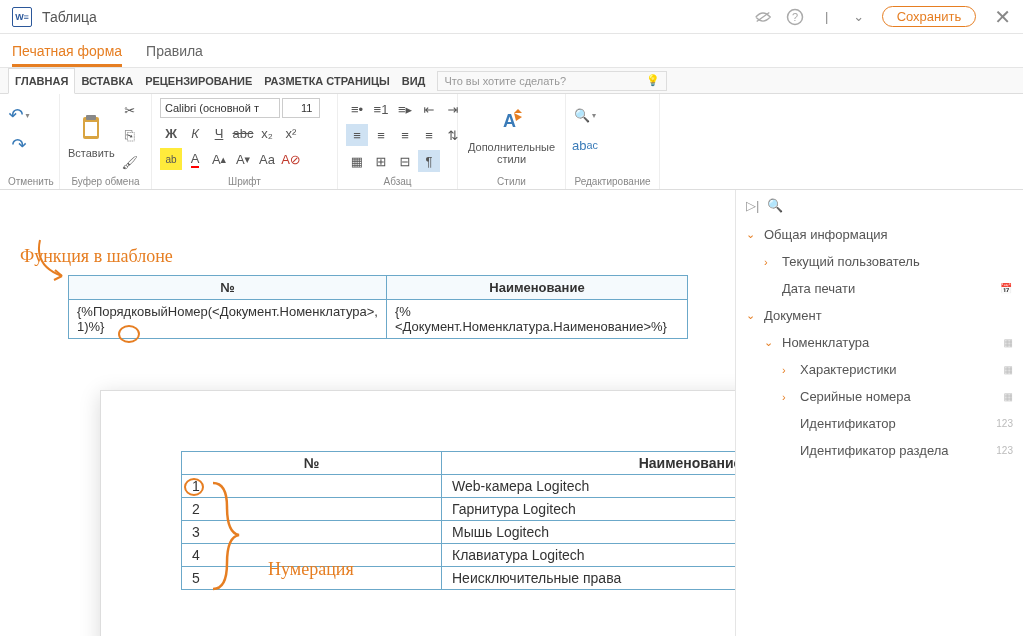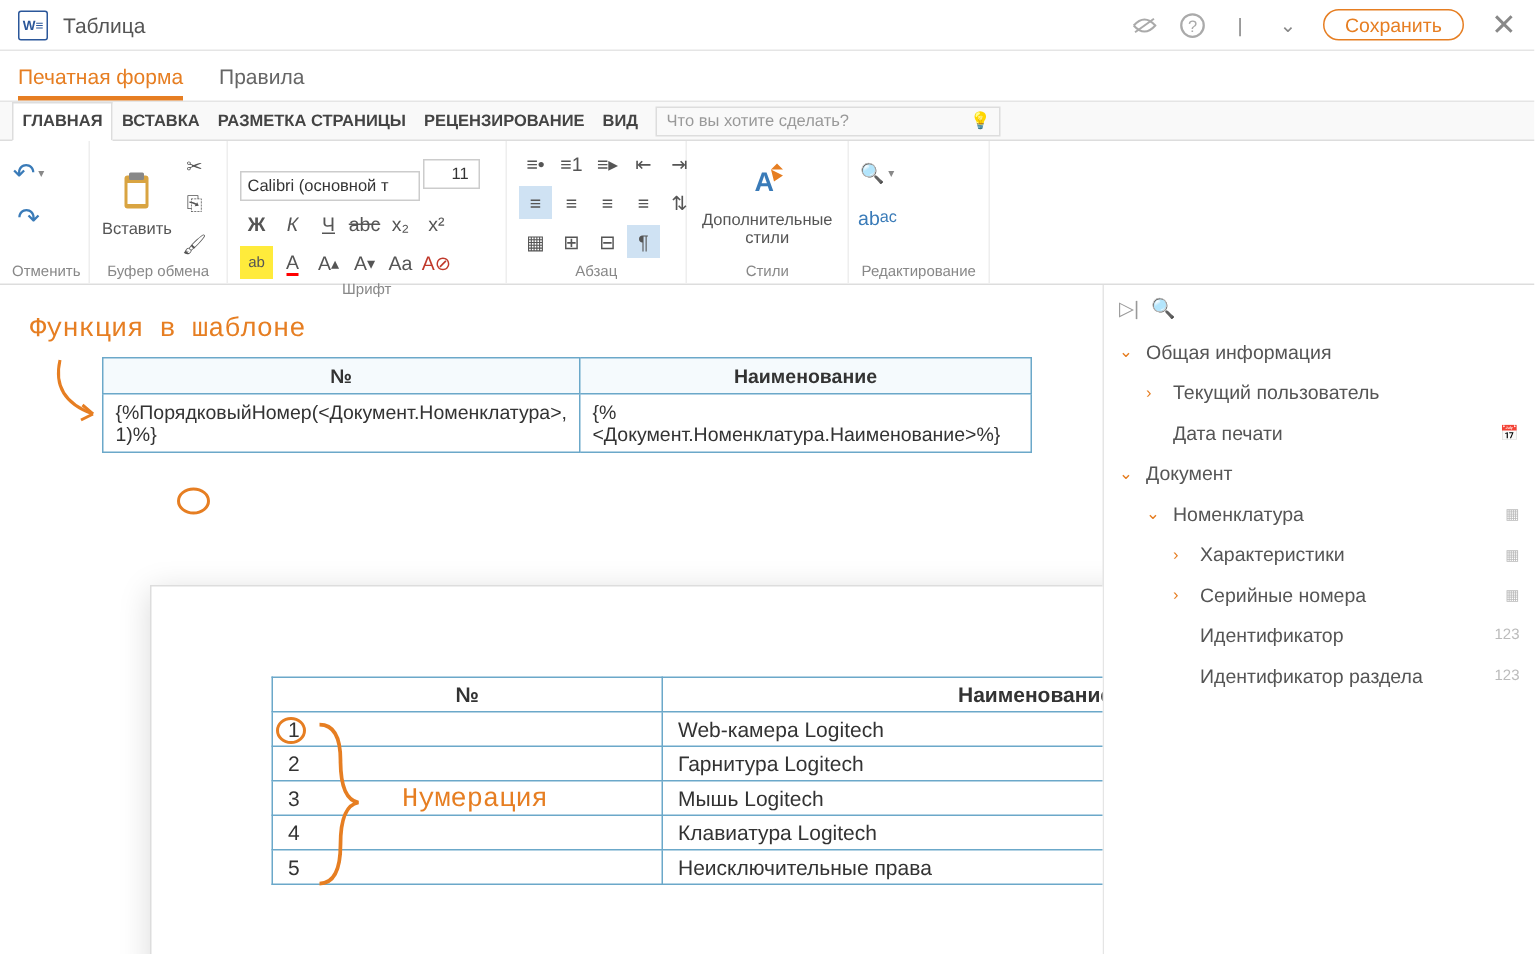--- a/index.html
+++ b/index.html
@@ -25,39 +25,39 @@
 .ribbon { display: flex; background: #fff; border-bottom: 1px solid #ddd; height: 96px; }
 .ribbon-group { border-right: 1px solid #eee; padding: 4px 8px 2px; display: flex; flex-direction: column; justify-content: space-between; }
 .ribbon-group-label { font-size: 10px; color: #888; text-align: center; padding-top: 2px; }
 .rg-body { flex: 1; display: flex; align-items: center; gap: 4px; }
 
 .small-btn { width: 22px; height: 22px; display: inline-flex; align-items: center; justify-content: center; font-size: 13px; color: #555; cursor: pointer; }
 .big-btn { display: flex; flex-direction: column; align-items: center; gap: 2px; font-size: 11px; color: #555; cursor: pointer; }
 .big-btn svg { width: 32px; height: 32px; }
 
 .font-row { display: flex; gap: 2px; align-items: center; }
-.font-name { width: 120px; height: 20px; border: 1px solid #ccc; font-size: 11px; padding: 0 4px; display: flex; align-items: center; margin-top: 16px; }
+.font-name { width: 120px; height: 20px; border: 1px solid #ccc; font-size: 11px; padding: 0 4px; display: flex; align-items: center; }
 .font-size { width: 36px; height: 20px; border: 1px solid #ccc; font-size: 11px; padding: 0 18px; display: flex; align-items: center; }
 
 .content { display: flex; height: calc(636px - 34px - 34px - 26px - 96px); }
 .doc-area { flex: 1; padding: 20px 20px 0 20px; overflow: hidden; position: relative; }
 .side-panel { width: 288px; border-left: 1px solid #e5e5e5; background: #fff; padding: 8px 10px; }
 
 .side-search { display: flex; align-items: center; gap: 8px; margin-bottom: 8px; }
 .side-search input { flex: 1; border: none; border-bottom: 1px solid #ddd; font-size: 12px; padding: 4px; outline: none; }
 .side-search .mag { color: #999; }
 
 .tree-item { display: flex; align-items: center; padding: 6px 0; font-size: 13px; color: #555; cursor: pointer; }
 .tree-item .chev { width: 14px; color: #e67e22; font-size: 11px; margin-right: 4px; }
 .tree-item.l1 { padding-left: 0; }
 .tree-item.l2 { padding-left: 18px; }
 .tree-item.l3 { padding-left: 36px; }
 .tree-item .type-ico { margin-left: auto; color: #bbb; font-size: 10px; }
 
-.annotation { font-family: Liberation Mono, monospace; color: #e67e22; font-size: 18px; }
+.annotation { font-family: Liberation Serif, serif; color: #e67e22; font-size: 18px; margin-top: 36px; }
 
 .tpl-table { border-collapse: collapse; margin-top: 8px; width: 620px; }
 .tpl-table th, .tpl-table td { border: 1px solid #6ba8c9; padding: 4px 8px; font-size: 13px; }
 .tpl-table th { background: #f5fafd; font-weight: bold; text-align: center; }
 .tpl-table td { vertical-align: top; }
 
 .result-sheet { position: absolute; top: 200px; left: 100px; width: 920px; background: #fff; box-shadow: 0 4px 20px rgba(0,0,0,0.15); border: 1px solid #ddd; padding: 60px 80px; }
 .result-table { border-collapse: collapse; width: 100%; }
 .result-table th, .result-table td { border: 1px solid #6ba8c9; padding: 3px 10px; font-size: 14px; }
 .result-table th { font-weight: bold; text-align: center; }
@@ -95,22 +95,22 @@
 </div>
 
 <div class="tabs-row">
   <div class="tab active">Печатная форма</div>
   <div class="tab">Правила</div>
 </div>
 
 <div class="ribbon-tabs">
   <div class="ribbon-tab active">ГЛАВНАЯ</div>
   <div class="ribbon-tab">ВСТАВКА</div>
+  <div class="ribbon-tab">РЕЦЕНЗИРОВАНИЕ</div>
   <div class="ribbon-tab">РАЗМЕТКА СТРАНИЦЫ</div>
-  <div class="ribbon-tab">РЕЦЕНЗИРОВАНИЕ</div>
   <div class="ribbon-tab">ВИД</div>
   <div class="search-box">
     <span>Что вы хотите сделать?</span>
     <span>💡</span>
   </div>
 </div>
 
 <div class="ribbon">
   <div class="ribbon-group" style="width:60px">
     <div class="rg-body" style="flex-direction:column;gap:8px;align-items:flex-start;padding-top:6px">

